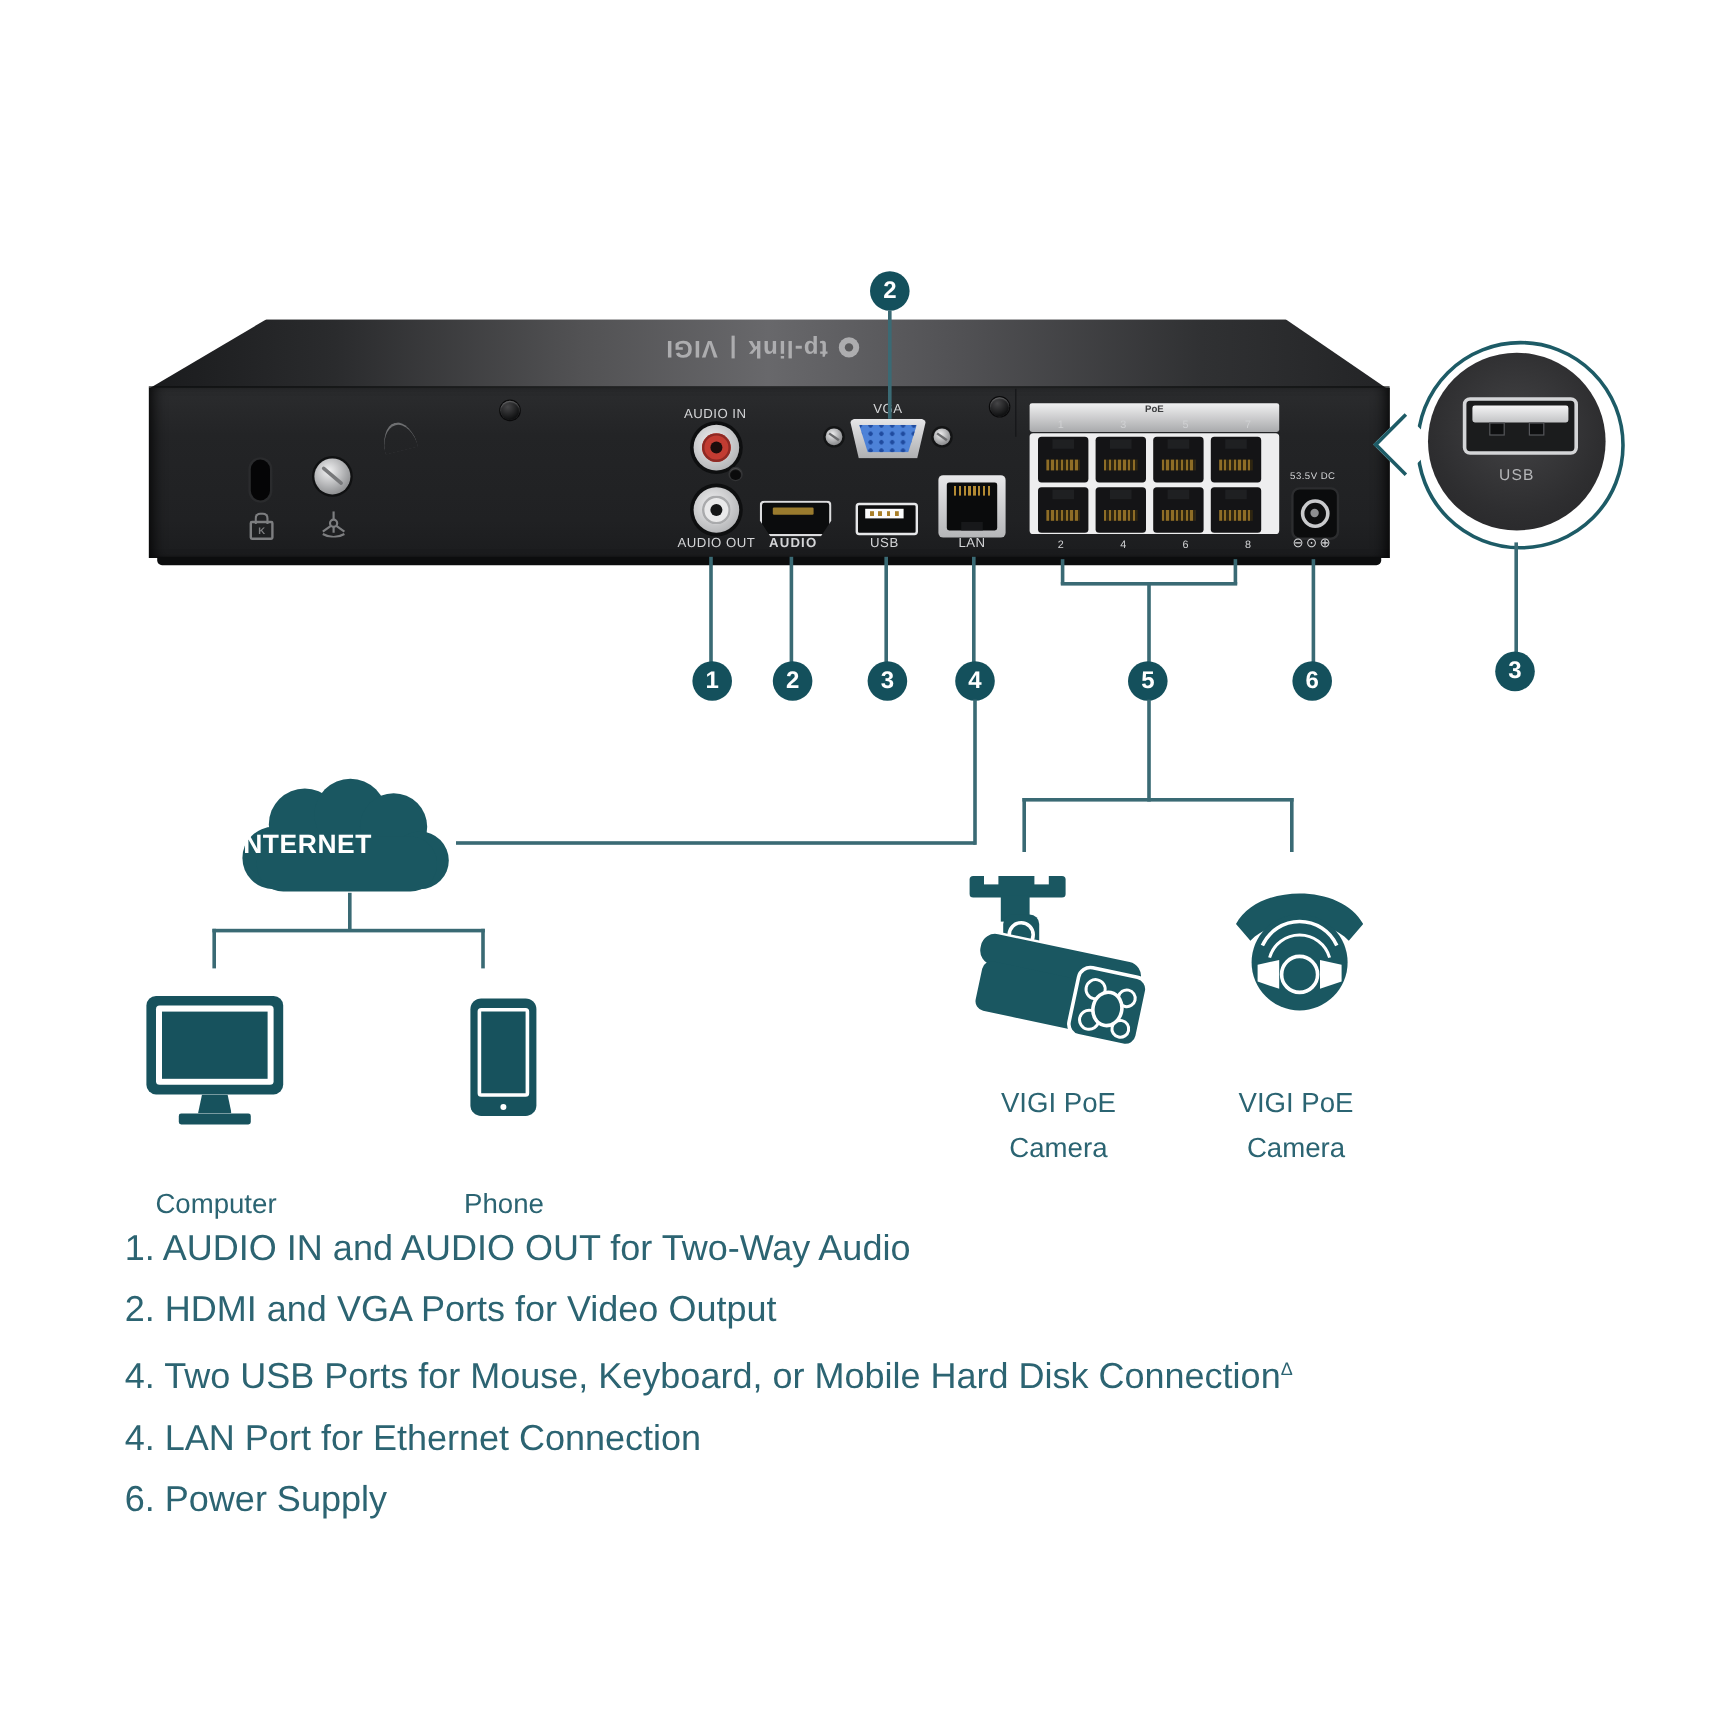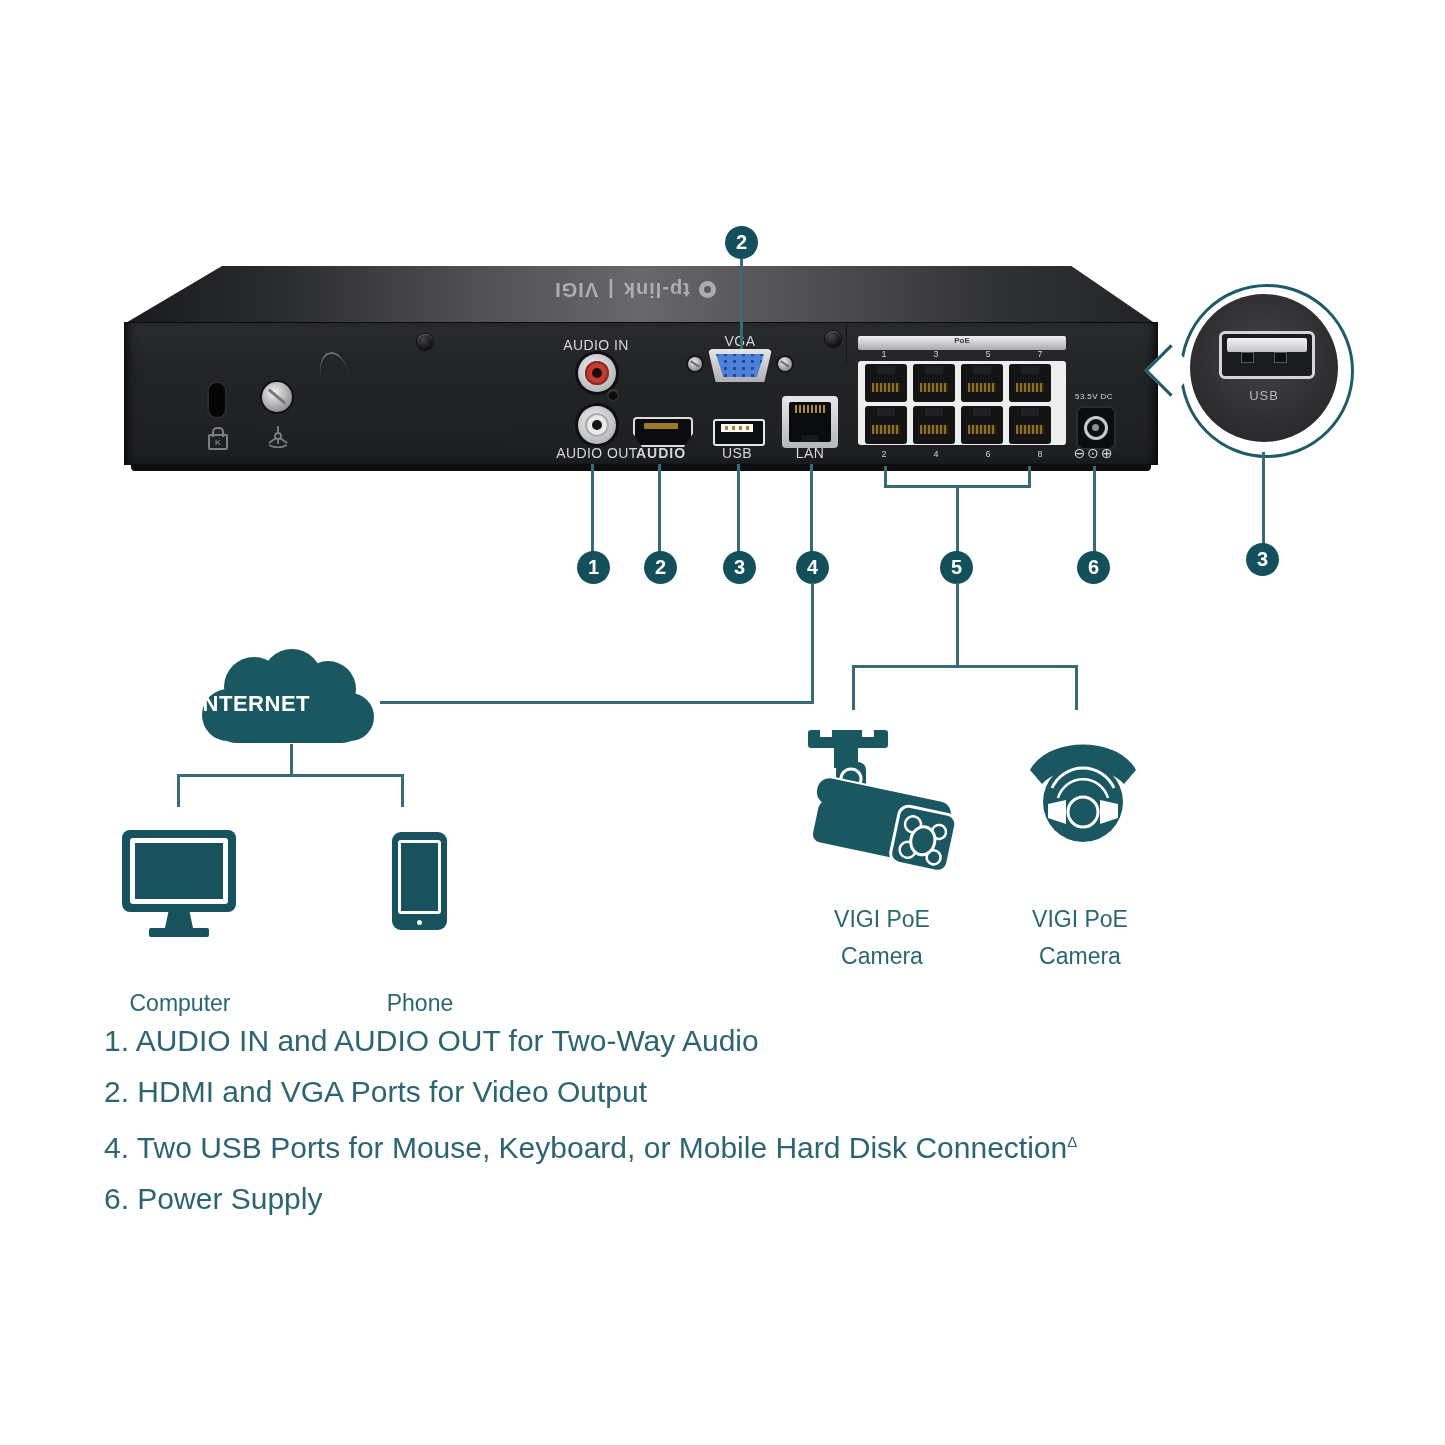--- a/index.html
+++ b/index.html
@@ -45,21 +45,21 @@
     background:radial-gradient(circle at 40% 35%,#f2f2f3,#a9aaac 55%,#6f7072);
     box-shadow:0 0 0 2px #101112;}
   .gnd-screw::before{content:"";position:absolute;left:4px;top:13px;width:22px;height:3px;
     background:#77787a;transform:rotate(40deg);border-radius:2px;}
   .arc-mark{position:absolute;left:318px;top:352px;width:28px;height:22px;
     border-top:2px solid #6e6f71;border-radius:50% 50% 0 0/100% 100% 0 0;transform:rotate(-14deg);}
   .screw-dark{position:absolute;width:16px;height:16px;border-radius:50%;
     background:radial-gradient(circle at 38% 32%,#454547,#111213 70%);
     box-shadow:inset 0 1px 1px rgba(255,255,255,.25),0 0 0 1px #0a0a0b;}
 
-  .port-label{position:absolute;color:#d4d5d7;font-size:14px;letter-spacing:.4px;
+  .port-label{position:absolute;color:#d4d5d7;font-size:11px;letter-spacing:.4px;
     text-align:center;line-height:10px;}
   .rca{position:absolute;width:38px;height:38px;border-radius:50%;
     background:radial-gradient(circle at 42% 38%,#f0f0f1,#b9babc 70%,#98999b);
     box-shadow:0 0 0 3px #0e0f10;}
   .rca .mid{position:absolute;left:7px;top:7px;width:24px;height:24px;border-radius:50%;}
   .rca .hole{position:absolute;left:14px;top:14px;width:10px;height:10px;border-radius:50%;
     background:#1b0d0c;}
   .rca-red .mid{background:#c23c32;box-shadow:inset 0 0 0 2px #8e2a24;}
   .rca-white .mid{background:#e9e9ea;box-shadow:inset 0 0 0 2px #a9aaac;}
   .rca-white .hole{background:#151617;}
@@ -94,21 +94,21 @@
 
   .lan-bezel{position:absolute;left:782px;top:396px;width:56px;height:52px;
     background:linear-gradient(#e8e8ea,#b5b6b8);border-radius:4px;}
   .lan-inner{position:absolute;left:789px;top:402px;width:42px;height:40px;background:#0a0b0c;
     border-radius:2px;}
   .lan-inner::before{content:"";position:absolute;left:6px;top:3px;width:30px;height:8px;
     background:repeating-linear-gradient(90deg,#b38a33 0 2px,rgba(0,0,0,0) 2px 4px);}
   .lan-inner::after{content:"";position:absolute;left:12px;bottom:0;width:18px;height:7px;
     background:#17181a;}
 
-  .poe-strip{position:absolute;left:858px;top:336px;width:208px;height:14px;
+  .poe-strip{position:absolute;left:858px;top:336px;width:208px;height:24px;
     background:linear-gradient(180deg,#f0f0f1,#a9aaac);border-radius:2px;color:#3c3d3f;
     font-size:8px;text-align:center;line-height:10px;font-weight:bold;}
   .poe-nums{position:absolute;left:858px;width:208px;display:flex;color:#d0d1d3;font-size:9px;}
   .poe-nums span{flex:1;text-align:center;}
   .poe-block{position:absolute;left:858px;top:361px;width:208px;height:84px;background:#eeeeef;
     border-radius:3px;}
   .rj45{position:absolute;width:42px;height:38px;background:#141416;border-radius:3px;}
   .rj45::before{content:"";position:absolute;left:7px;top:19px;width:28px;height:9px;
     background:repeating-linear-gradient(90deg,#8f6d26 0 2px,#2e2510 2px 4px);}
   .rj45::after{content:"";position:absolute;left:12px;top:2px;width:18px;height:8px;
@@ -355,16 +355,17 @@
 
   <div class="teal-label" style="left:812px;top:906px;width:140px">VIGI PoE</div>
   <div class="teal-label" style="left:812px;top:943px;width:140px">Camera</div>
   <div class="teal-label" style="left:1010px;top:906px;width:140px">VIGI PoE</div>
   <div class="teal-label" style="left:1010px;top:943px;width:140px">Camera</div>
 
   <div class="legend">
     <div class="legend-line"><span>1. AUDIO IN and AUDIO OUT for Two-Way Audio</span></div>
     <div class="legend-line"><span>2. HDMI and VGA Ports for Video Output</span></div>
     <div class="legend-line"><span>4. Two USB Ports for Mouse, Keyboard, or Mobile Hard Disk Connection</span><sup>Δ</sup></div>
+    <div class="legend-line"><span>4. LAN Port for Ethernet Connection</span></div>
     <div class="legend-line"><span>6. Power Supply</span></div>
   </div>
 
 </div>
 
 </body></html>

